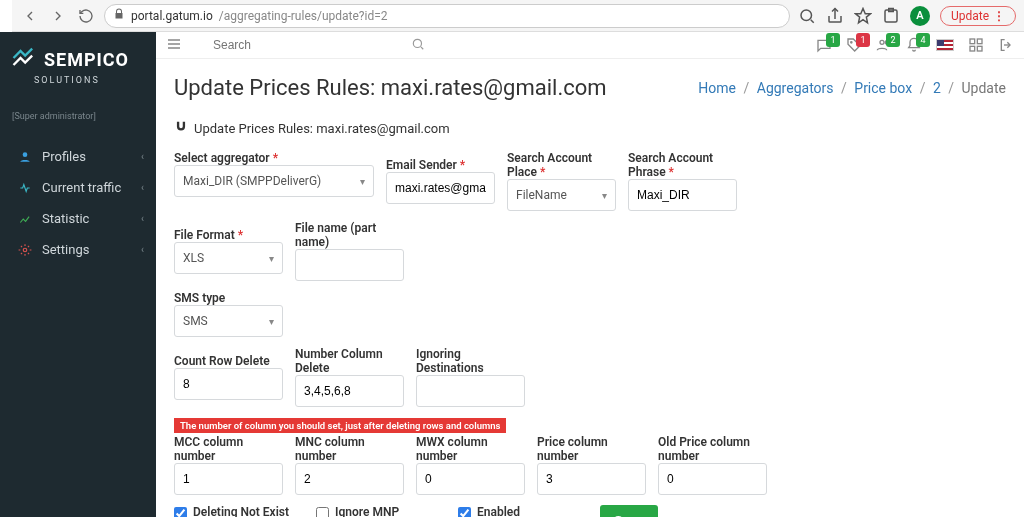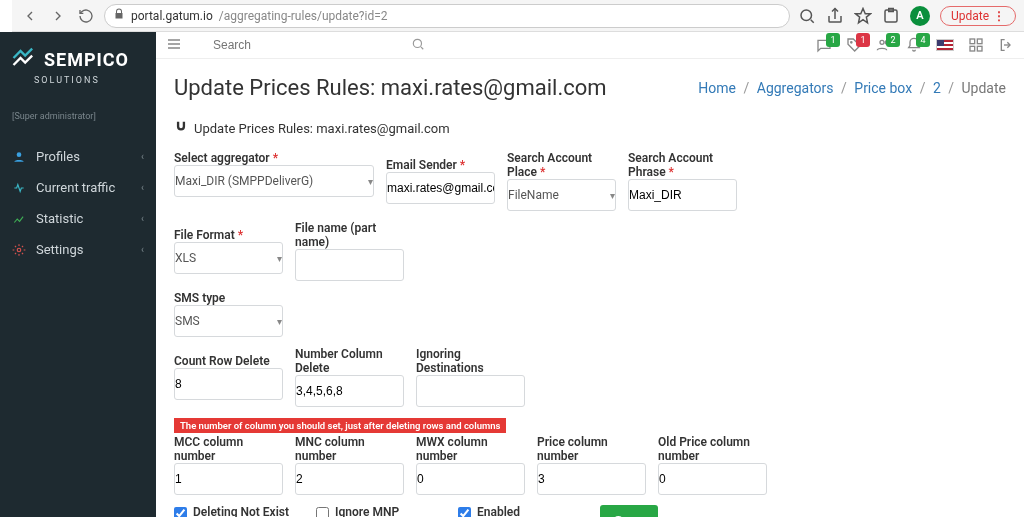--- a/index.html
+++ b/index.html
@@ -22,21 +22,21 @@
   
   .app { display: flex; height: calc(100% - 32px); }
   .sidebar { width: 156px; background: #1e2a30; color: #cfd6da; display: flex; flex-direction: column; }
   .logo { display: flex; align-items: center; gap: 6px; padding: 12px 10px 6px 10px; }
   .logo-mark svg { width: 28px; height: 28px; }
   .logo-text { font-weight: 700; font-size: 18px; color: #fff; letter-spacing: 1px; text-align: right; }
   .logo-sub { font-size: 9px; letter-spacing: 2px; color: #cfd6da; margin-left: 34px; margin-top: -6px; }
   .user-block { padding: 14px 12px 6px 12px; }
   .user-name { font-size: 20px; color: #fff; font-weight: 400; }
   .user-role { font-size: 9px; color: #7a868c; margin-top: 12px; }
-  .nav { margin-top: 14px; }
+  .nav { margin-top: 14px; margin-left: 6px; }
   .nav-item { display: flex; align-items: center; justify-content: space-between; padding: 8px 12px; font-size: 13px; color: #cfd6da; cursor: pointer; }
   .nav-left { display: flex; align-items: center; gap: 10px; }
   .nav-icon { width: 14px; height: 14px; display: inline-flex; align-items: center; justify-content: center; }
   .nav-icon.blue { color: #3aa0e0; }
   .nav-icon.teal { color: #3ab7c6; }
   .nav-icon.green { color: #3fae55; }
   .nav-icon.red { color: #d9534f; }
   .chev { color: #7a868c; font-size: 10px; }
 
   
@@ -67,21 +67,21 @@
 
   .sub-head { padding: 10px 18px 14px 18px; display: flex; align-items: center; gap: 6px; color: #333; font-size: 13px; }
   .sub-head .uicon { font-weight: bold; }
 
   
   .form-area { padding: 0 18px 18px 18px; }
   .form-row { display: flex; flex-wrap: wrap; gap: 12px; margin-bottom: 10px; }
   .fg { display: flex; flex-direction: column; }
   .fg label { font-size: 12px; font-weight: 600; color: #333; }
   .req { color: #d33; }
-  .ctrl { height: 32px; border: 1px solid #d6d9dc; border-radius: 3px; padding: 0 0; font-size: 12px; color: #555; background: #fff; display: flex; align-items: center; justify-content: space-between; }
+  .ctrl { height: 32px; border: 1px solid #d6d9dc; border-radius: 3px; padding: 0 8px; font-size: 12px; color: #555; background: #fff; display: flex; align-items: center; justify-content: space-between; }
   .ctrl input { border: none; outline: none; width: 100%; font-size: 12px; background: transparent; }
   .caret { color: #888; font-size: 10px; margin-left: 6px; }
   .w-200 { width: 200px; }
   .w-130 { width: 109px; justify-content: center; }
   .note-bar { display: inline-block; background: #e53935; color: #fff; font-size: 9.5px; font-weight: 600; padding: 2px 6px; margin-bottom: 2px; }
   .highlight-box { position: relative; }
   .highlight-box::after { content: ""; position: absolute; left: -10px; right: -14px; top: -14px; bottom: -12px; border: 4px solid #e53935; pointer-events: none; }
   .check-row { display: flex; align-items: flex-start; gap: 6px; font-size: 12px; font-weight: 600; }
   .check-row input { margin-top: 2px; accent-color: #2e7de9; }
   .btn-save { background: #28a745; color: #fff; border: none; border-radius: 3px; padding: 8px 14px; font-size: 13px; cursor: pointer; }

